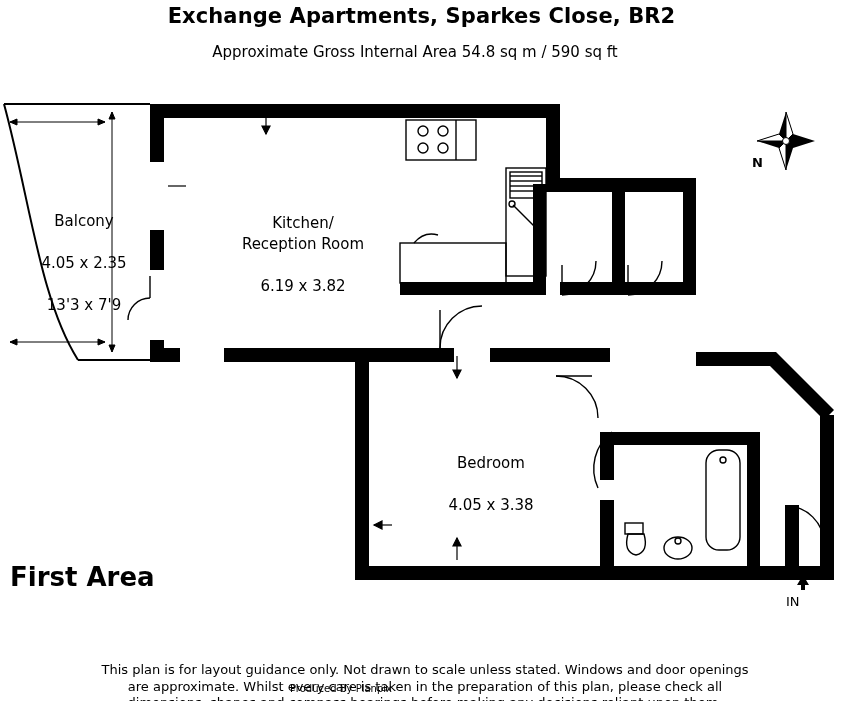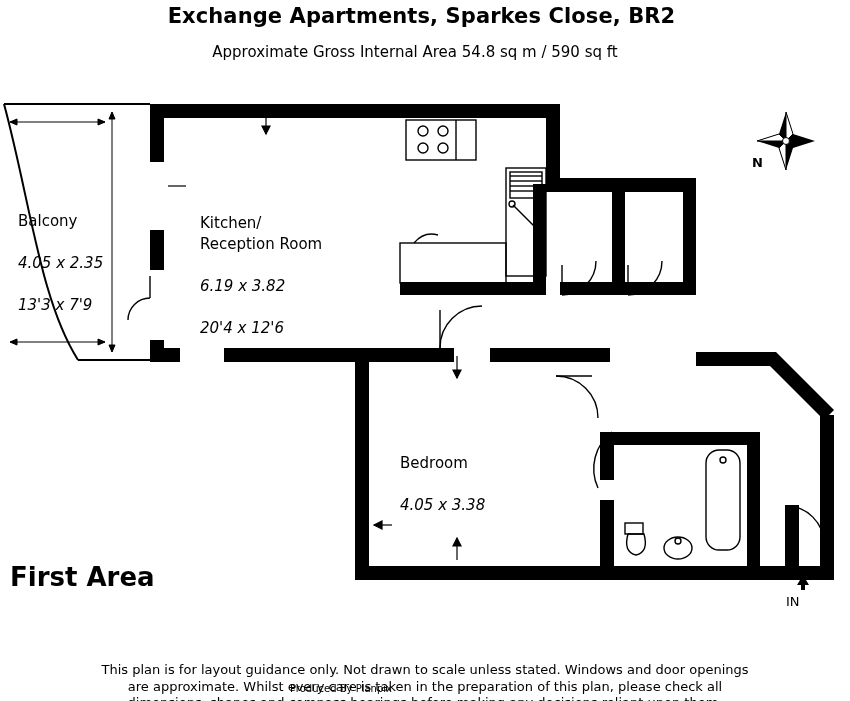--- a/index.html
+++ b/index.html
@@ -41,26 +41,27 @@
   }
   .floor-label {
     position: absolute;
     left: 10px;
     top: 562px;
     font-size: 26px;
     font-weight: bold;
   }
   .room {
     position: absolute;
+    text-align: center;
     font-size: 15px;
     line-height: 21px;
     white-space: pre-line;
   }
   .room-name { display: block; }
-  .room-dim { display: block; font-style: italic; }
+  .room-dim { display: block; }
   .room-balcony { left: 18px; top: 190px; width: 132px; }
   .room-kitchen { left: 200px; top: 192px; width: 206px; }
   .room-bedroom { left: 400px; top: 432px; width: 182px; }
   .in-label {
     position: absolute;
     left: 786px;
     top: 594px;
     font-size: 13px;
     font-weight: normal;
   }
@@ -253,21 +254,20 @@
 <div class="room room-balcony">
   <span class="room-name">Balcony</span>
   <span class="room-dim">4.05 x 2.35</span>
   <span class="room-dim">13'3 x 7'9</span>
 </div>
 
 <div class="room room-kitchen">
   <span class="room-name">Kitchen/
 Reception Room</span>
   <span class="room-dim">6.19 x 3.82</span>
-  <span class="room-dim">20'4 x 12'6</span>
 </div>
 
 <div class="room room-bedroom">
   <span class="room-name">Bedroom</span>
   <span class="room-dim">4.05 x 3.38</span>
 </div>
 
 <div class="floor-label">First Area</div>
 <div class="n-label">N</div>
 <div class="in-label">IN</div>

